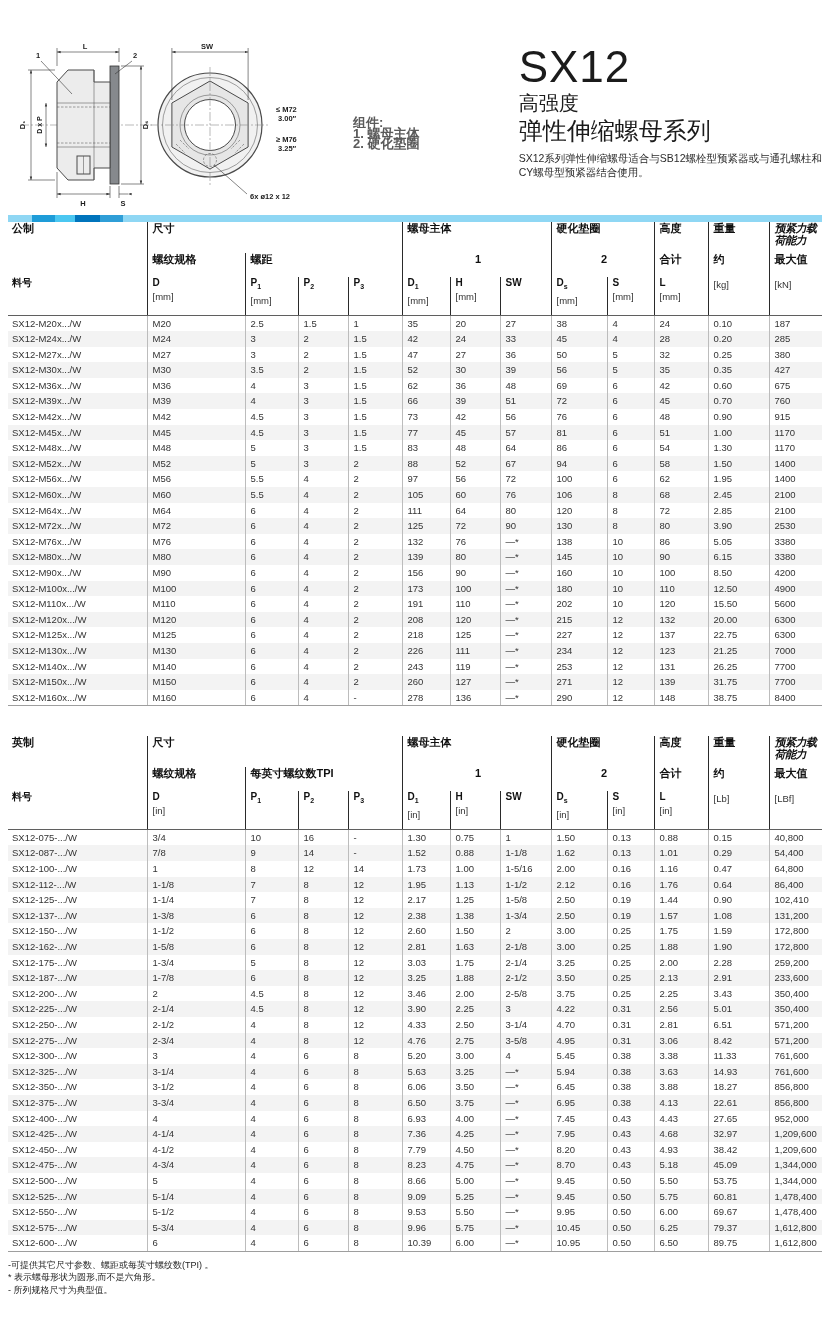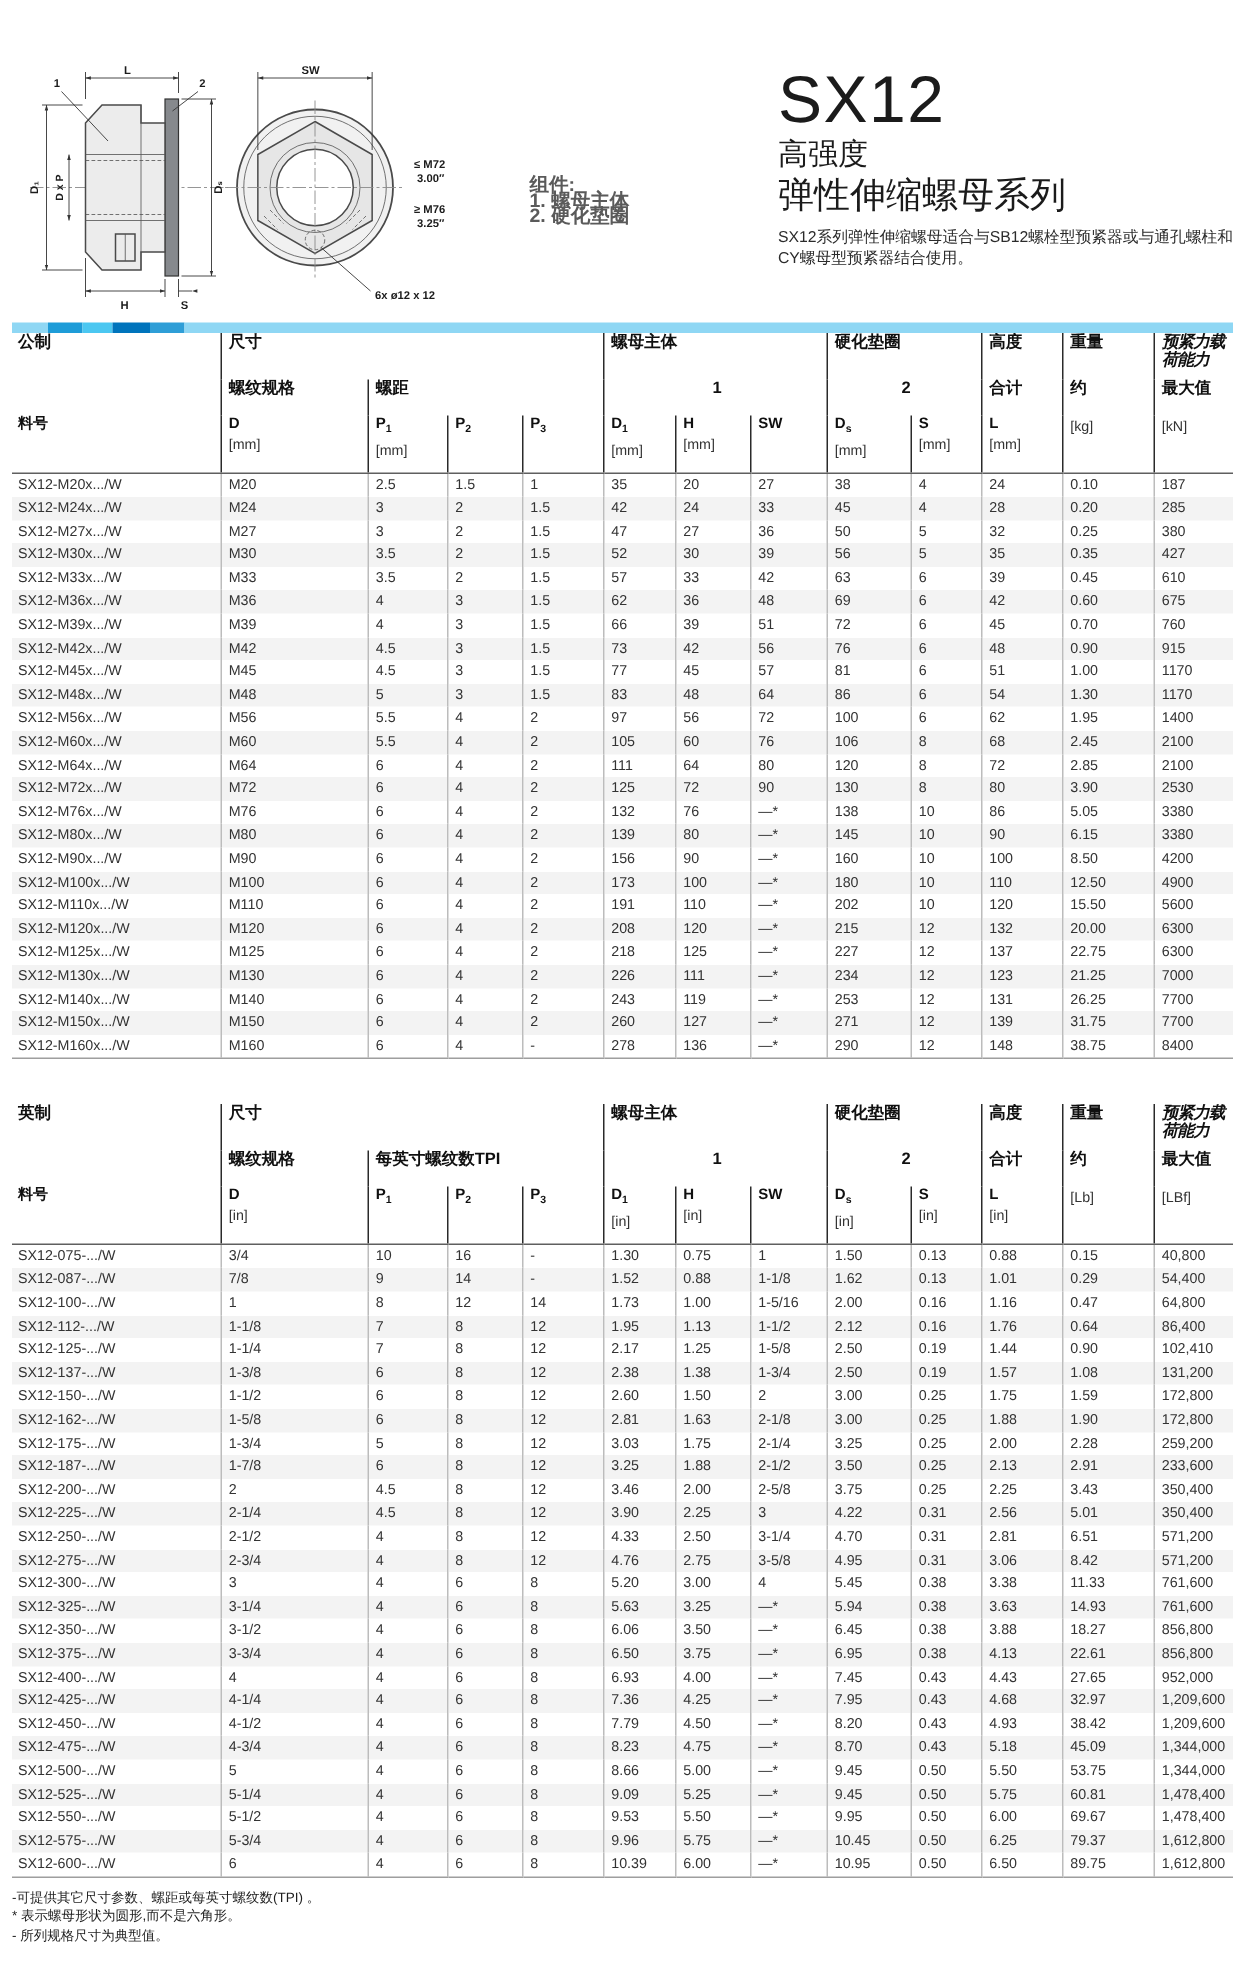--- a/index.html
+++ b/index.html
@@ -286,35 +286,20 @@
           <td>52</td>
           <td>30</td>
           <td>39</td>
           <td>56</td>
           <td>5</td>
           <td>35</td>
           <td>0.35</td>
           <td>427</td>
         </tr>
         <tr>
-          <td>SX12-M33x.../W</td>
-          <td>M33</td>
-          <td>3.5</td>
-          <td>2</td>
-          <td>1.5</td>
-          <td>57</td>
-          <td>33</td>
-          <td>42</td>
-          <td>63</td>
-          <td>6</td>
-          <td>39</td>
-          <td>0.45</td>
-          <td>610</td>
-        </tr>
-        <tr>
           <td>SX12-M36x.../W</td>
           <td>M36</td>
           <td>4</td>
           <td>3</td>
           <td>1.5</td>
           <td>62</td>
           <td>36</td>
           <td>48</td>
           <td>69</td>
           <td>6</td>
@@ -374,20 +359,35 @@
           <td>3</td>
           <td>1.5</td>
           <td>83</td>
           <td>48</td>
           <td>64</td>
           <td>86</td>
           <td>6</td>
           <td>54</td>
           <td>1.30</td>
           <td>1170</td>
+        </tr>
+        <tr>
+          <td>SX12-M52x.../W</td>
+          <td>M52</td>
+          <td>5</td>
+          <td>3</td>
+          <td>2</td>
+          <td>88</td>
+          <td>52</td>
+          <td>67</td>
+          <td>94</td>
+          <td>6</td>
+          <td>58</td>
+          <td>1.50</td>
+          <td>1400</td>
         </tr>
         <tr>
           <td>SX12-M56x.../W</td>
           <td>M56</td>
           <td>5.5</td>
           <td>4</td>
           <td>2</td>
           <td>97</td>
           <td>56</td>
           <td>72</td>

